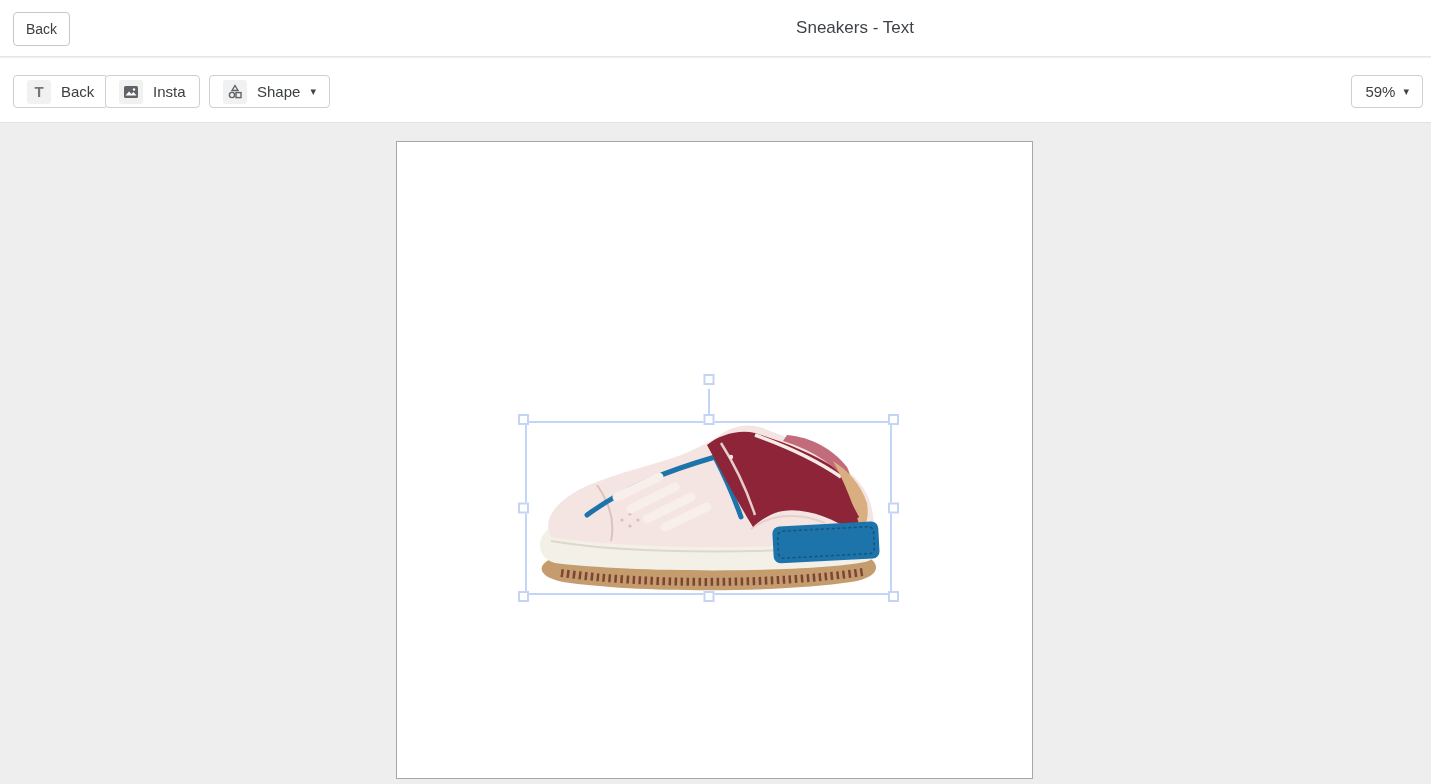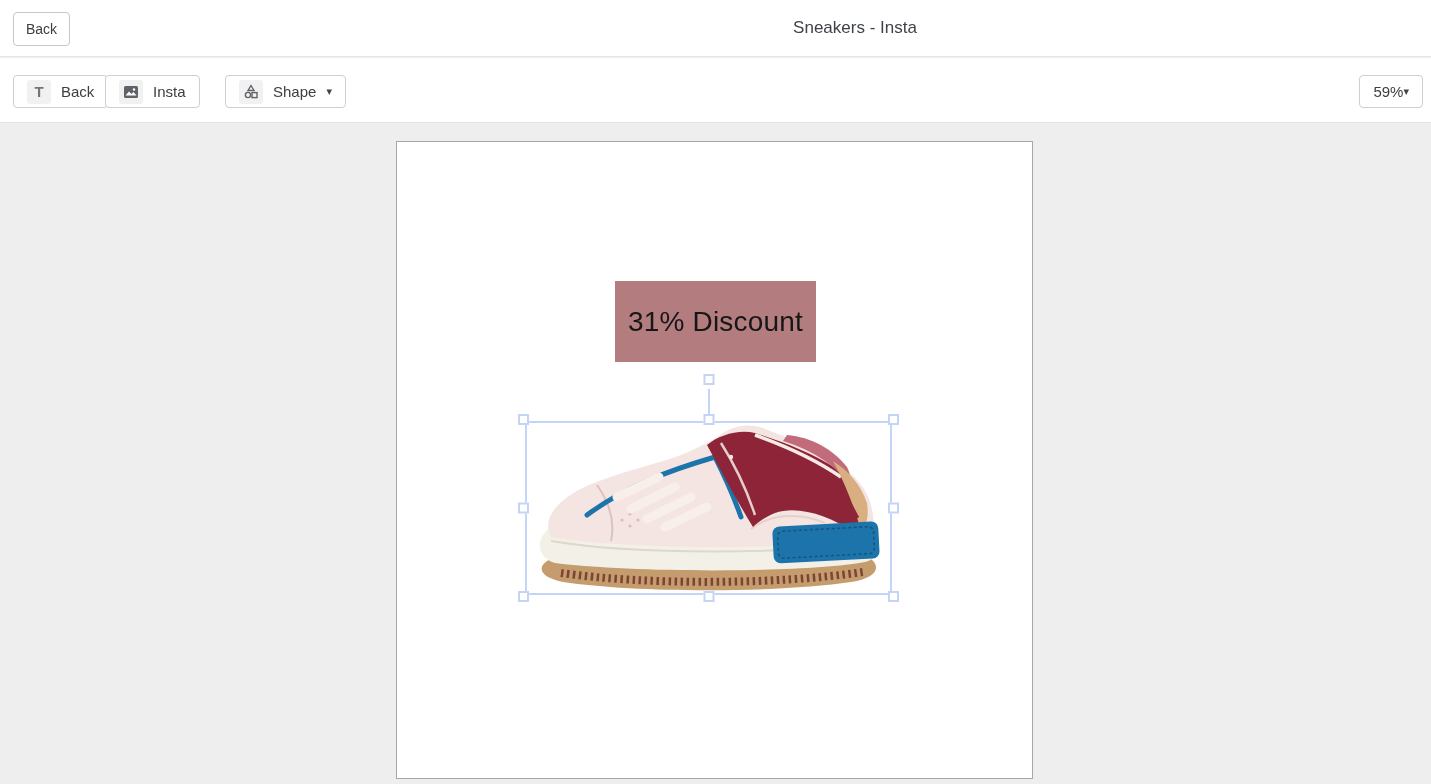--- a/index.html
+++ b/index.html
@@ -28,22 +28,22 @@
     background:#ffffff; border-bottom:1px solid #e2e2e2;
   }
   .tool-btn {
     position:absolute; top:17px; height:33px;
     background:#fff; border:1px solid #cfcfcf; border-radius:4px;
     display:flex; align-items:center; gap:10px; padding:0 13px;
     font-size:15px; color:#3c4043; font-family:inherit; cursor:pointer;
   }
   .tool-btn.text  { left:13px;  }
   .tool-btn.image { left:105px; }
-  .tool-btn.shape { left:209px;margin-left:16px; }
-  .tool-btn.zoom  { right:8px; gap:0;justify-content:flex-end; }
+  .tool-btn.shape { left:209px; }
+  .tool-btn.zoom  { right:8px; gap:8px;justify-content:flex-end; }
   .icon-chip {
     width:24px; height:24px; background:#f1f1f1; border-radius:3px;
     display:flex; align-items:center; justify-content:center;
     color:#5f6368; flex:0 0 auto;
   }
   .icon-chip .t-glyph { font-size:15px; font-weight:bold; color:#757575; }
   .caret { font-size:11px; color:#444; line-height:1; }
 
   
   .canvas-area {
@@ -92,21 +92,21 @@
     position:absolute; left:50%; top:-49px; transform:translateX(-50%);
     width:11px; height:11px; background:#fff; border:2px solid #c3d4f6;
     pointer-events:auto; cursor:grab;
   }
 </style>
 </head>
 <body>
 
 <div class="header">
   <button class="back-btn">Back</button>
-  <div class="doc-title">Sneakers - Insta</div>
+  <div class="doc-title">Sneakers - Text</div>
 </div>
 
 <div class="toolbar">
 
   <button class="tool-btn text">
     <span class="icon-chip">
       <span class="t-glyph">T</span>
     </span>
     <span>Back</span>
   </button>
@@ -136,21 +136,20 @@
 
   <button class="tool-btn zoom">
     <span>59%</span>
     <span class="caret">▾</span>
   </button>
 </div>
 
 <div class="canvas-area">
   <div class="artboard">
 
-    <div class="discount-banner" style="background: rgb(179, 125, 128);">31% Discount</div>
 
     <div class="sneaker-wrap">
       <svg viewBox="0 0 367 174">
 
         <path d="M26 138 C12 144 12 156 38 161 C112 172 252 172 326 161 C352 157 356 146 346 138 C280 150 96 150 26 138 Z" fill="#c59c6d"></path>
         <path d="M36 152 C120 164 250 164 338 151" stroke="#7c4435" stroke-width="8" fill="none" stroke-dasharray="2.5 3.5"></path>
 
         <path d="M24 108 C12 116 10 136 30 142 C110 152 280 152 340 141 C356 137 358 120 348 110 C270 124 95 122 24 108 Z" fill="#f3f0e7"></path>
         <path d="M26 120 C110 134 270 134 344 120" stroke="#ddd8cb" stroke-width="2" fill="none"></path>
 

